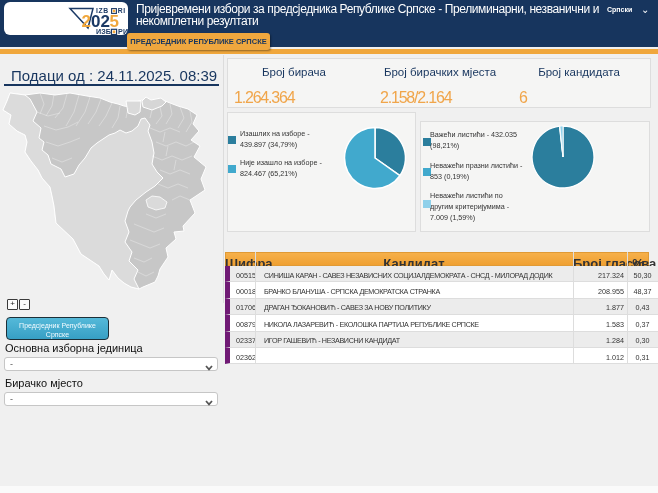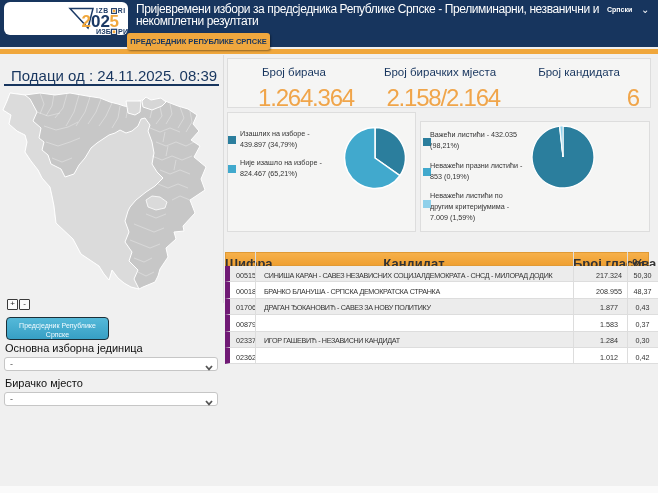--- a/index.html
+++ b/index.html
@@ -13,32 +13,32 @@
 #podline{position:absolute;left:4px;top:84px;width:215px;height:2px;background:#17355e}
 #leftborder{position:absolute;left:223px;top:55px;width:1px;height:248px;background:#dcdcdc}
 #mapwrap{position:absolute;left:2px;top:88px;width:214px;height:206px}
 .zoombtn{position:absolute;width:11px;height:11px;background:#fbfbfb;border:1.5px solid #3a3a3a;border-radius:1px;font-size:8px;line-height:8px;text-align:center;color:#222}
 #btnteal{position:absolute;left:6px;top:317px;width:103px;height:23px;background:linear-gradient(#55b9d9,#379fc4);border:1.5px solid #1c2f38;border-radius:4px;color:#f2fbff;font-size:7px;text-align:center;line-height:9.5px;padding-top:2.5px}
 .sellabel{position:absolute;left:5px;color:#111;font-size:11px}
 .sel{position:absolute;left:4px;width:214px;height:14px;background:#fff;border:1px solid #c6c6c6;border-radius:3px;font-size:9px;color:#555;line-height:12px;padding-left:5px}
 .sel .chev{position:absolute;right:4px;top:4px}
 #statsbox{position:absolute;left:227px;top:58px;width:424px;height:50px;background:#f5f5f4;border:1px solid #ddd}
 .statlabel{position:absolute;top:66px;color:#17355e;font-size:11.5px;text-align:center}
-.statnum{position:absolute;top:89px;color:#f0a54a;font-size:24px;letter-spacing:-1.2px;text-align:right;line-height:18px}
+.statnum{position:absolute;top:89px;color:#f0a54a;font-size:16px;letter-spacing:-1.2px;text-align:left;line-height:18px}
 #pieboxL{position:absolute;left:227px;top:112px;width:189px;height:120px;background:#f5f5f4;border:1px solid #ddd}
 #pieboxR{position:absolute;left:420px;top:121px;width:230px;height:111px;background:#f5f5f4;border:1px solid #ddd}
 .leg{position:absolute;font-size:7.2px;color:#333;line-height:11px}
 .leg b{font-weight:normal}
 .sq{position:absolute;width:8px;height:8px}
 #thead{position:absolute;left:225px;top:252px;width:424px;height:14px;background:linear-gradient(#f6b04a,#efa032);border:1px solid #e09a35}
 .th{position:absolute;font-size:13px;font-weight:bold;color:#333;top:256px;text-align:center;white-space:nowrap}
 .row{position:absolute;left:225px;width:492px;height:16.4px;border-left:5px solid #701a75;border-right:1px solid #ccc;border-bottom:1px solid #ddd}
 .row .c1{position:absolute;left:0;width:30px;text-align:right;padding-right:4px}
 .row .c2{position:absolute;left:34px;width:310px;letter-spacing:-0.35px}
-.row .c3{position:absolute;left:352px;width:54px;text-align:center}
+.row .c3{position:absolute;left:340px;width:54px;text-align:right}
 .row .c4{position:absolute;left:402px;width:21px;text-align:center}
 .row div{top:4.5px;font-size:7.2px;color:#333;white-space:nowrap;overflow:hidden}
 .vline{position:absolute;width:1px;background:#ddd}
 </style></head><body>
 <div id="header"></div>
 <div id="orangebar"></div>
 <div id="logobox">
 <svg width="124" height="33" viewBox="0 0 124 33" style="position:absolute;left:0;top:0">
 <path d="M66,6.5 L89,6.5 L84,26 Z" fill="none" stroke="#1b3a66" stroke-width="1.5"></path>
 <text x="92" y="11.3" font-size="6.8" font-weight="bold" fill="#1b3a66" letter-spacing="0.6" font-family="Liberation Sans">IZB</text>
@@ -164,30 +164,31 @@
     <div class="c4">48,37</div>
   </div>
 <div class="row" style="top:298.8px;background:#ececec">
     <div class="c1">01706</div>
     <div class="c2">ДРАГАН ЂОКАНОВИЋ - САВЕЗ ЗА НОВУ ПОЛИТИКУ</div>
     <div class="c3">1.877</div>
     <div class="c4">0,43</div>
   </div>
 <div class="row" style="top:315.2px;background:#fff">
     <div class="c1">00879</div>
+    <div class="c2">НИКОЛА ЛАЗАРЕВИЋ - ЕКОЛОШКА ПАРТИЈА РЕПУБЛИКЕ СРПСКЕ</div>
     <div class="c3">1.583</div>
     <div class="c4">0,37</div>
   </div>
 <div class="row" style="top:331.6px;background:#ececec">
     <div class="c1">02337</div>
     <div class="c2">ИГОР ГАШЕВИЋ - НЕЗАВИСНИ КАНДИДАТ</div>
     <div class="c3">1.284</div>
     <div class="c4">0,30</div>
   </div>
 <div class="row" style="top:348px;background:#fff">
     <div class="c1">02362</div>
     <div class="c3">1.012</div>
-    <div class="c4">0,42</div>
+    <div class="c4">0,31</div>
   </div>
 <div class="vline" style="left:255px;top:252px;height:112px"></div>
 <div class="vline" style="left:573px;top:252px;height:112px"></div>
 <div class="vline" style="left:627px;top:252px;height:112px"></div>
 <div style="position:absolute;left:0;top:486px;width:658px;height:7px;background:#fafafa"></div>
 
 </body></html>

